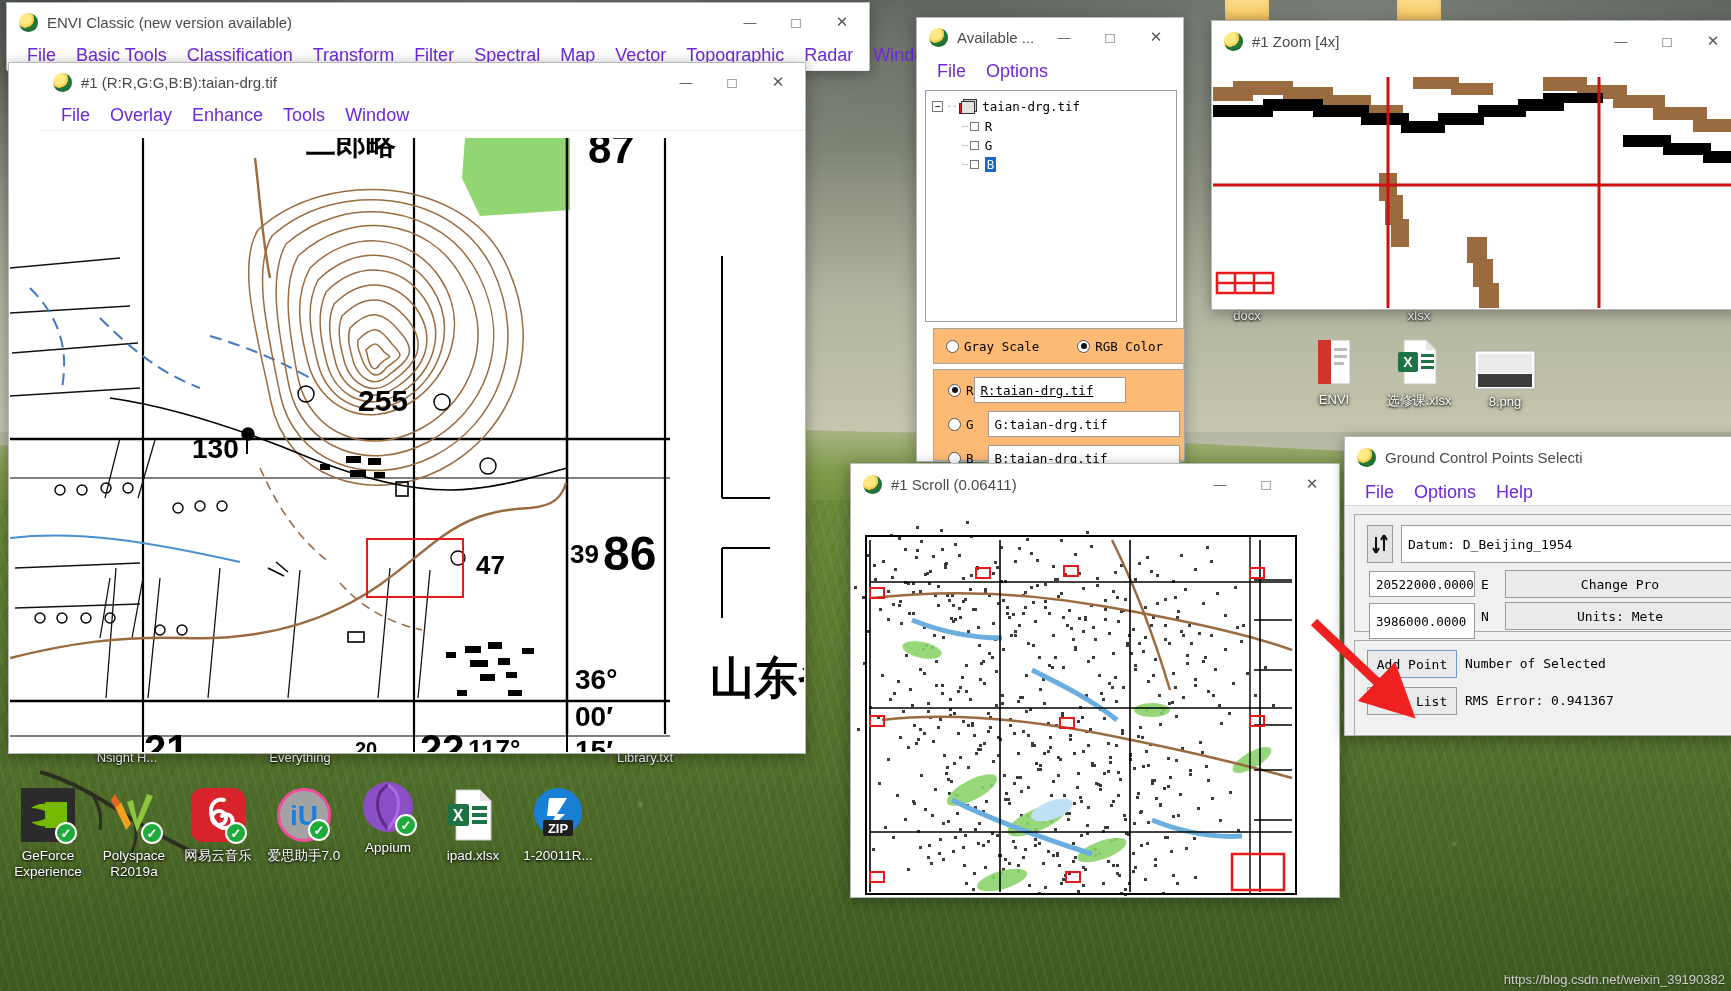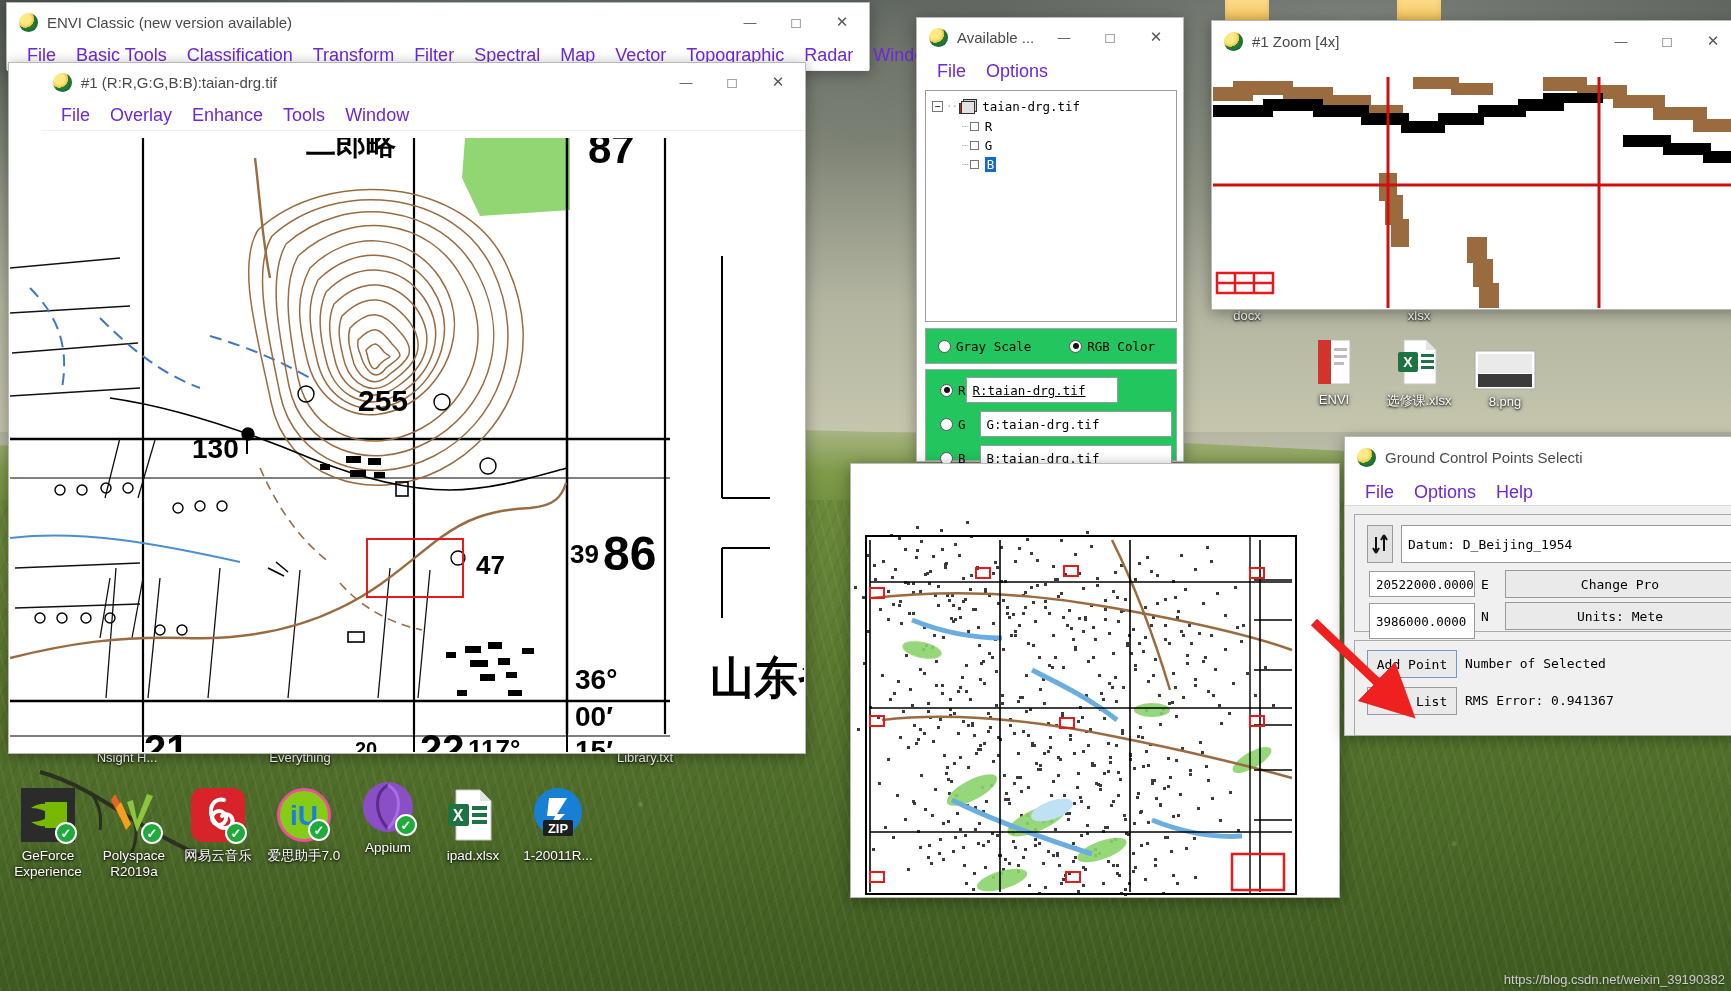--- a/index.html
+++ b/index.html
@@ -74,21 +74,21 @@
               display:inline-flex;align-items:center;justify-content:center;font-size:10px;line-height:1;}
   .bandicon { width:17px;height:15px;margin-right:6px;position:relative;display:inline-block;}
   .bandicon:before,.bandicon:after,.bandicon i{position:absolute;width:12px;height:11px;border:1px solid #333;content:"";}
   .bandicon:before{left:4px;top:0;background:#cfcfcf;}
   .bandicon:after{left:2px;top:2px;background:#e2e2e2;}
   .bandicon i{left:0;top:4px;background:#cc2222;}
   .bandicon i:after{content:"";position:absolute;left:2px;top:2px;width:4px;height:4px;background:#111;}
   .cbx { width:9px;height:9px;border:1px solid #777;background:#fff;display:inline-block;margin-right:6px;}
   .dashl{ color:#aaa; letter-spacing:-1px; font-size:11px; margin-right:2px;}
   .sel { background:#1669c8; color:#fff; padding:0 2px; }
-  .grp { position:absolute; left:8px; border:1px solid #a6a6a6; background:#22c55e; }
+  .grp { position:absolute; left:16px; border:1px solid #a6a6a6; background:#fdba74; }
   .radio { width:13px;height:13px;border-radius:50%;border:1.5px solid #555;background:#fff;
            display:inline-flex;align-items:center;justify-content:center;flex:0 0 auto;}
   .radio.on:after{content:"";width:6px;height:6px;border-radius:50%;background:#111;}
   .rowlbl{ font-family:"DejaVu Sans Mono", monospace; font-size:12.5px; color:#000; margin-left:5px;}
   .txtfield{ background:#fff;border:1px solid #9a9a9a; font-family:"DejaVu Sans Mono", monospace;
              font-size:12.5px;color:#000;display:flex;align-items:center;padding-left:6px;}
 
   
   #zoomwin { left:1211px; top:20px; width:530px; height:290px; }
   #zoomwin .zcanvas{ position:absolute; left:1px; top:56px; right:1px; bottom:1px; overflow:hidden;
@@ -225,21 +225,21 @@
   <div class="glyph" style="background:#d8232a;border-radius:12px;">
     <svg width="54" height="54" viewBox="0 0 54 54">
       <path d="M33,12 C26,10 20,15 20,23 C20,32 27,40 34,40 C40,40 43,35 41,30 C39,26 34,25 31,28" stroke="#fff" stroke-width="4" fill="none" stroke-linecap="round"></path>
       <circle cx="28" cy="30" r="7" stroke="#fff" stroke-width="4" fill="none"></circle>
     </svg>
     <div class="tick"></div>
   </div>
   <div class="lbl">网易云音乐</div>
 </div>
 <div class="dicon" style="left:256px;top:788px;">
-  <div class="glyph" style="background:#84cc16;border-radius:50%;border:3px solid #ef4e9a;">
+  <div class="glyph" style="background:#a3a3a3;border-radius:50%;border:3px solid #ef4e9a;">
     <svg width="48" height="48" viewBox="0 0 48 48">
       <text x="24" y="34" font-size="28" fill="#1a7de0" text-anchor="middle" font-family="Liberation Sans, sans-serif" font-weight="bold">iU</text>
     </svg>
     <div class="tick"></div>
   </div>
   <div class="lbl">爱思助手7.0</div>
 </div>
 <div class="dicon" style="left:340px;top:780px;">
   <div class="glyph">
     <svg width="54" height="54" viewBox="0 0 54 54">
@@ -602,20 +602,29 @@
         <rect x="4" y="196" width="56" height="20" fill="none" stroke="#e8191b" stroke-width="2.5"></rect>
         <line x1="22" y1="196" x2="22" y2="216" stroke="#e8191b" stroke-width="2.5"></line>
         <line x1="41" y1="196" x2="41" y2="216" stroke="#e8191b" stroke-width="2.5"></line>
         <line x1="4" y1="206" x2="60" y2="206" stroke="#e8191b" stroke-width="2.5"></line>
       </g>
     </svg>
   </div>
 </div>
 
 <div class="win" id="scrollwin">
+  <div class="win-title" style="height:40px;">
+    <div class="envi-logo"></div>
+    <div class="tt">#1 Scroll (0.06411)</div>
+    <div class="win-btns">
+      <div class="wbtn min"></div>
+      <div class="wbtn max"></div>
+      <div class="wbtn cls"></div>
+    </div>
+  </div>
   <div class="scanvas">
     <svg width="488" height="378" viewBox="0 0 488 378">
       <rect width="488" height="378" fill="#fff"></rect>
 
       <g fill="#1a1a1a" opacity=".85">
         <g id="noise">
           <rect x="30" y="40" width="3" height="3"></rect>
             <rect x="55" y="62" width="3" height="3"></rect>
           <rect x="80" y="35" width="3" height="3"></rect>
             <rect x="110" y="80" width="3" height="3"></rect>

